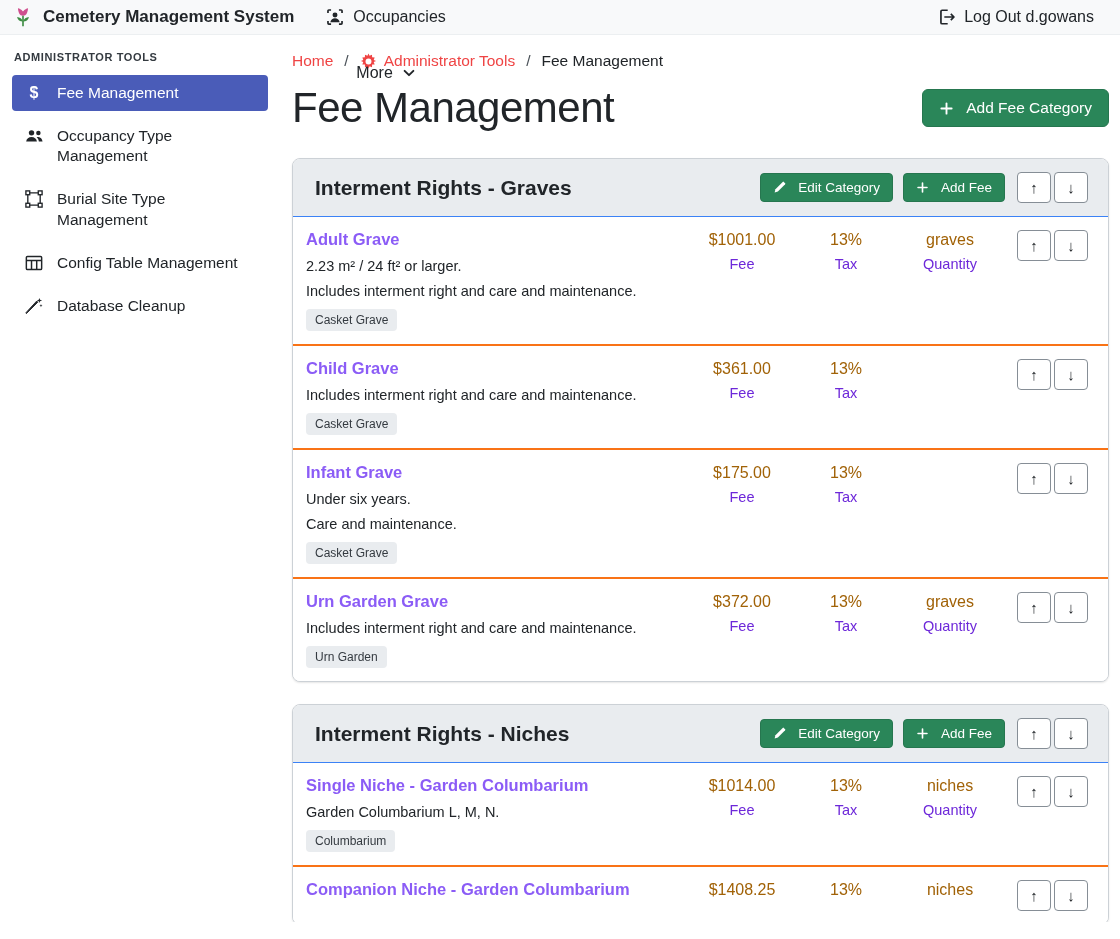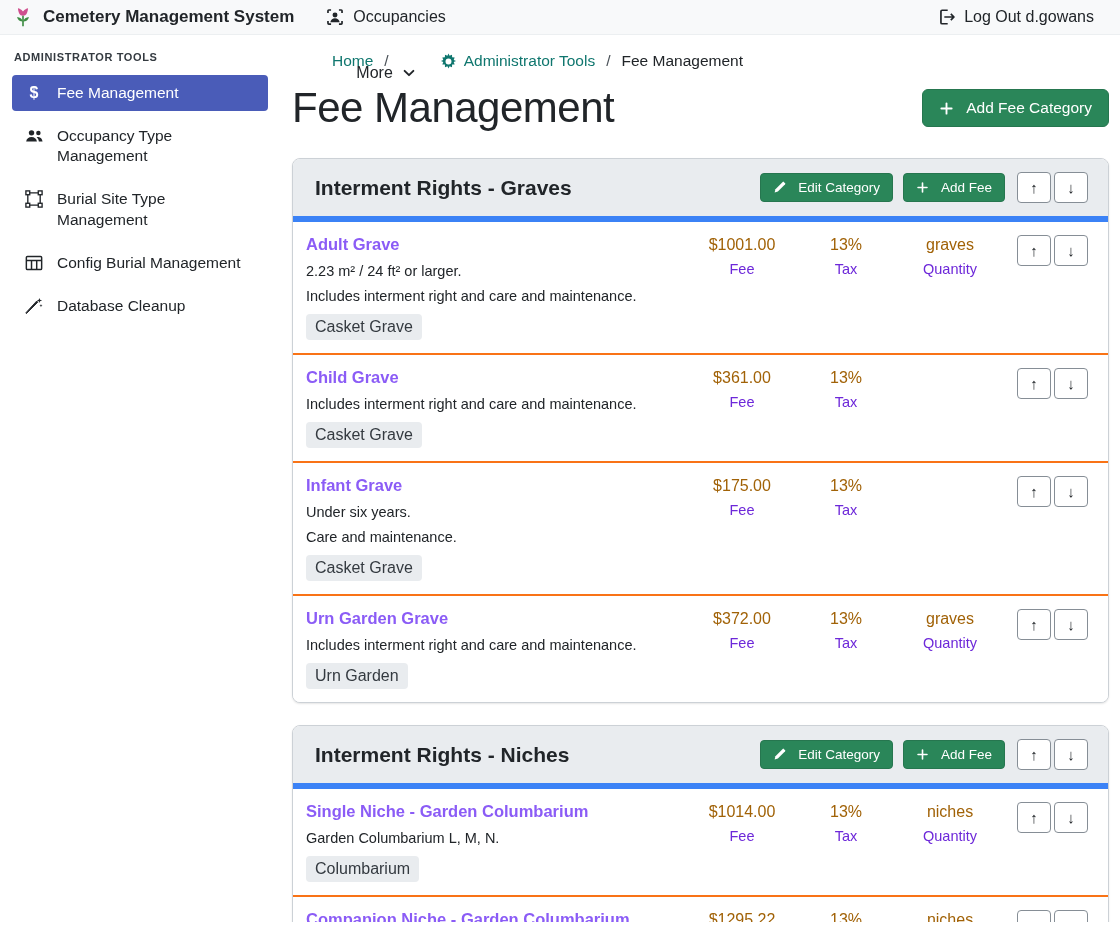--- a/index.html
+++ b/index.html
@@ -41,21 +41,21 @@
     font-size: 15.5px; line-height: 1.3; color: #212529; cursor: pointer;
   }
   .side-item .icon { flex: 0 0 22px; display: flex; justify-content: center; margin-top: 1px; }
   .side-item.active { background: #4a5cb8; color: #fff; }
   .side-item .dollar-glyph { font-weight: 700; font-size: 16px; line-height: 1.1; }
 
   .main { flex: 1; padding: 13px 11px 0 12px; overflow: hidden; }
 
   
   .breadcrumb { display: flex; align-items: center; gap: 11px; font-size: 15.5px; margin: 4px 0 14px; }
-  .crumb-link { color: #0f766e; cursor: pointer; margin-left: 40px; }
+  .crumb-link { color: #ef4444; cursor: pointer; }
   .with-icon { display: inline-flex; align-items: center; gap: 7px; }
   .crumb-sep { color: #495057; }
   .crumb-current { color: #212529; }
 
   
   .page-header { display: flex; justify-content: space-between; align-items: center; margin: 6px 0 26px; }
   .page-title { font-size: 42px; font-weight: 400; letter-spacing: -0.5px; color: #212529; }
 
   .btn-green {
     background: #2a8659; color: #fff; border: 1px solid #26764f;
@@ -68,41 +68,41 @@
 
   
   .category-card {
     border: 1px solid #ccd1d6; border-radius: 8px; background: #fff;
     box-shadow: 0 1px 2px rgba(0,0,0,.10);
     margin-bottom: 22px; overflow: hidden;
   }
   .category-header {
     display: flex; align-items: center; gap: 10px;
     padding: 13px 20px 13px 22px; background: #e9ecef;
-    border-bottom: 6px solid #3b82f6;
+    border-bottom: 1px solid #3b82f6;
   }
   .category-title { flex: 1; font-size: 21px; font-weight: 700; }
   .arrow-group { display: flex; gap: 3px; margin-left: 2px; }
   .btn-arrow {
     width: 34px; height: 31px; background: #fff; border: 1px solid #868e96;
     border-radius: 4px; font-size: 15px; font-weight: 700; color: #212529;
     display: flex; align-items: center; justify-content: center; cursor: pointer;
   }
 
   .fee-row { display: flex; padding: 11px 20px 13px 13px; background: #fff; }
   .fee-row + .fee-row { border-top: 2px solid #f97316; }
   .fee-main { flex: 1; min-width: 0; padding-right: 8px; }
   .fee-name {
     display: inline-block; color: #8b5cf6; font-weight: 700;
     font-size: 16.5px; margin: 2px 0 9px; cursor: pointer; text-align: right;
   }
   .fee-desc { font-size: 14.5px; margin-bottom: 9px; color: #212529; }
   .fee-tag {
     display: inline-block; background: #e9ecef; color: #343a40;
-    font-size: 16px; padding: 4px 9px; border-radius: 4px; margin-top: 1px;
+    font-size: 12px; padding: 4px 9px; border-radius: 4px; margin-top: 1px;
   }
   .fee-col { width: 104px; text-align: center; padding-top: 3px; }
   .fee-col .val { font-size: 16px; color: #a16207; }
   .fee-col .lbl { font-size: 14.5px; color: #6d28d9; margin-top: 7px; }
   .fee-arrows { width: 86px; display: flex; gap: 3px; justify-content: flex-end; align-items: flex-start; padding-top: 2px; }
 
   svg { display: block; }
 </style>
 </head>
 <body>
@@ -197,21 +197,21 @@
       <span>Burial Site Type Management</span>
     </div>
 
     <div class="side-item">
       <span class="icon">
         <svg viewBox="0 0 16 16" width="18" height="18" fill="none" stroke="currentColor" stroke-width="1.3">
           <rect x="1.2" y="2.2" width="13.6" height="11.6" rx="1"></rect>
           <path d="M1.2 5.8h13.6M5.8 5.8v8M10.4 5.8v8"></path>
         </svg>
       </span>
-      <span>Config Burial Management</span>
+      <span>Config Table Management</span>
     </div>
 
     <div class="side-item">
       <span class="icon">
         <svg viewBox="0 0 16 16" width="18" height="18">
           <path d="M1.2 14.8L11.4 4.6l-1-1L.9 13.9z" fill="currentColor" stroke="currentColor" stroke-width="0.8"></path>
           <path d="M12.8 0.8l.6 1.7 1.8.6-1.8.6-.6 1.7-.6-1.7-1.7-.6 1.7-.6z" fill="currentColor"></path>
           <path d="M14.2 6.3l.4 1 1 .4-1 .4-.4 1-.4-1-1-.4 1-.4z" fill="currentColor"></path>
         </svg>
       </span>
@@ -433,21 +433,21 @@
     </div>
   </div>
 
   <div class="fee-row">
     <div class="fee-main">
       <a class="fee-name">Companion Niche - Garden Columbarium</a>
       
       
     </div>
     <div class="fee-col">
-      <div class="val">$1295.22</div>
+      <div class="val">$1408.25</div>
 
     </div>
     <div class="fee-col">
       <div class="val">13%</div>
 
     </div>
     <div class="fee-col">
       <div class="val">niches</div>
 
     </div>

